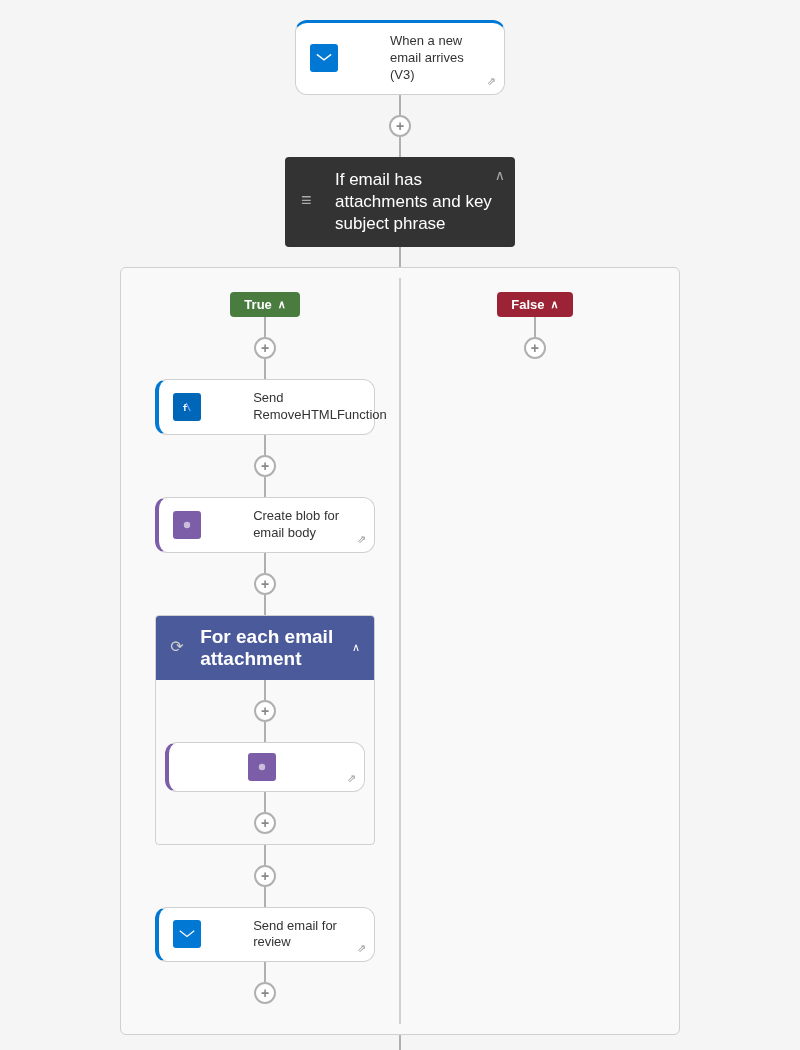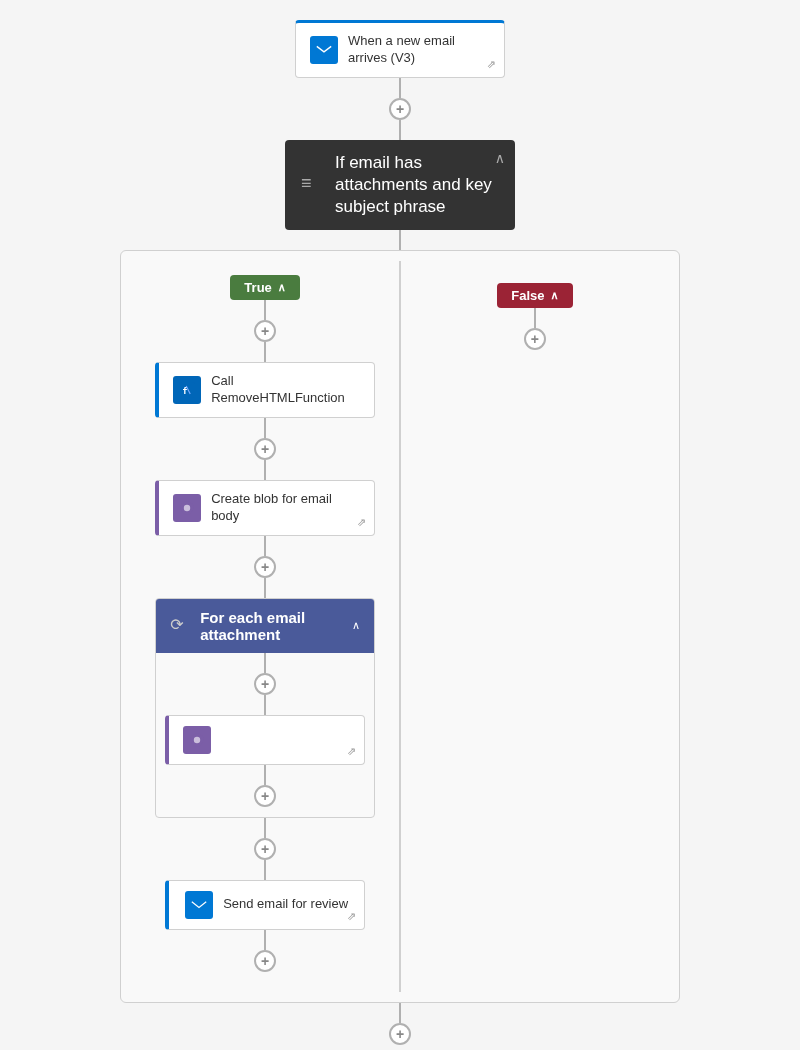--- a/index.html
+++ b/index.html
@@ -19,37 +19,39 @@
       flex-direction: column;
       align-items: center;
       width: 100%;
       position: relative;
     }
 
     
     .flow-card {
       background: #fff;
       border: 1.5px solid #d0d0d0;
-      border-radius: 4px;
+      border-radius: 12px;
       display: flex;
       align-items: center;
       padding: 10px 14px;
       min-width: 200px;
       max-width: 220px;
       position: relative;
       cursor: pointer;
+      gap: 42px;
     }
 
     .flow-card.trigger {
       border-top: 3px solid #0078d4;
       max-width: 210px;
     }
 
     .flow-card.action-purple {
       border-left: 4px solid #7b5ea7;
+      justify-content: center;
     }
 
     .flow-card.action-blue {
       border-left: 4px solid #0078d4;
     }
 
     .flow-card.action-outlook {
       border-left: 4px solid #0078d4;
       justify-content: center;
     }
@@ -195,21 +197,21 @@
       background: #9b2335;
       border-radius: 4px;
       color: white;
       padding: 5px 14px;
       font-size: 13px;
       font-weight: 600;
       display: flex;
       align-items: center;
       gap: 6px;
       cursor: pointer;
-      margin-top: 22px;
+      margin-top: 14px;
     }
 
     .collapse-arrow {
       font-size: 11px;
     }
 
     
     .loop-block {
       border: 1.5px solid #d0d0d0;
       border-radius: 4px;
@@ -237,21 +239,21 @@
 
     .loop-icon {
       width: 22px;
       height: 22px;
       flex-shrink: 0;
       color: #ccc;
       font-size: 16px;
     }
 
     .loop-label {
-      font-size: 15px;
+      font-size: 19px;
       font-weight: 600;
     }
 
     .loop-body {
       display: flex;
       flex-direction: column;
       align-items: center;
       padding-top: 0;
     }
   </style>
@@ -302,21 +304,21 @@
       </div>
 
       <div class="flow-card action-blue">
         <div class="card-icon icon-function">
           <svg width="16" height="16" viewBox="0 0 20 20" fill="none">
             <rect width="20" height="20" rx="3" fill="#0066b8"></rect>
             <text x="4" y="15" fill="white" font-size="11" font-family="monospace">f</text>
             <path d="M9 5l5 10" stroke="#7af" stroke-width="1.5"></path>
           </svg>
         </div>
-        <div class="card-label">Call RemoveHTMLFunction</div>
+        <div class="card-label">Send RemoveHTMLFunction</div>
       </div>
 
       <div class="connector">
         <div class="connector-line"></div>
         <div class="connector-plus">+</div>
         <div class="connector-line"></div>
       </div>
 
       <div class="flow-card action-purple">
         <div class="card-icon icon-azure">

